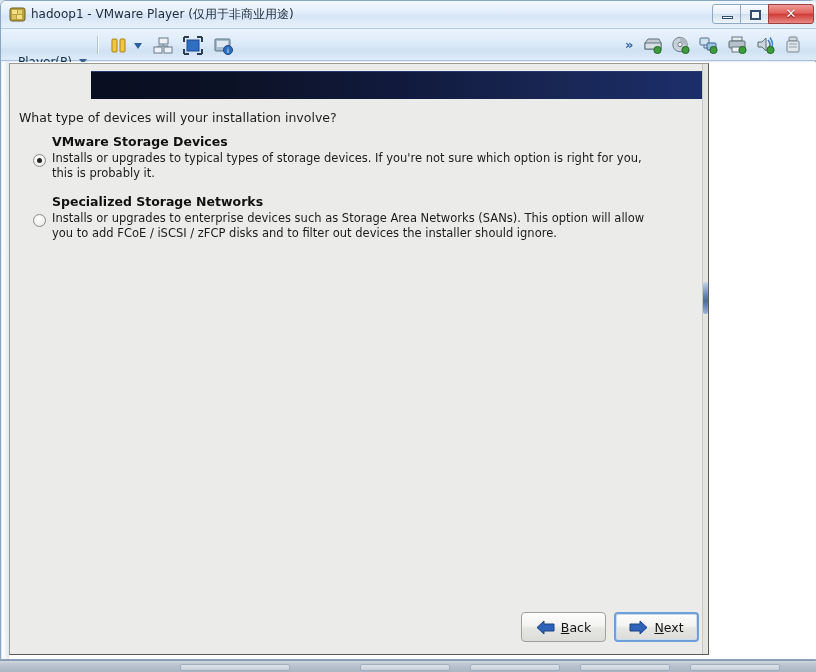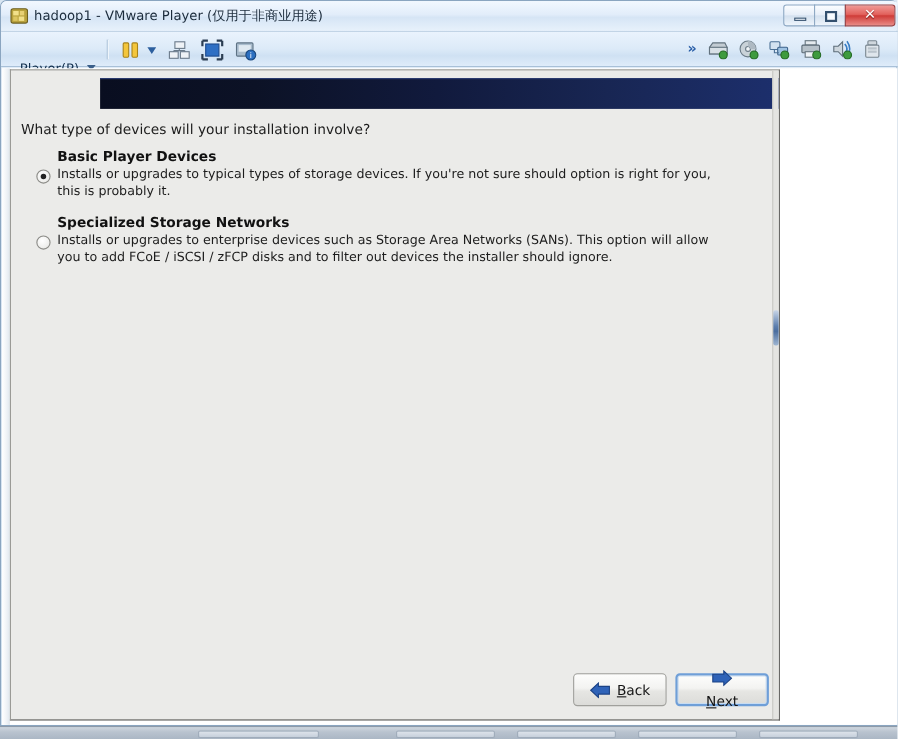--- a/index.html
+++ b/index.html
@@ -257,21 +257,20 @@
     background: linear-gradient(180deg,#fdfdfc 0%, #f3f3f1 45%, #e6e6e3 55%, #dcdcd9 100%);
     display: flex;
     align-items: center;
     justify-content: center;
     gap: 6px;
     cursor: default;
   }
   .gbtn.focused {
     border: 2px solid #6f9fd8;
     box-shadow: 0 0 0 1px #c7dcf2 inset;
-    flex-direction: column;
   }
   .gbtn-label {
     font-size: 12.5px;
     color: #141414;
   }
   .gbtn-label u { text-decoration: underline; }
 
   .arrow-svg { display:block; }
 
   
@@ -458,22 +457,22 @@
       <div class="left-sliver"></div>
 
       <div class="guest">
 
         <div class="banner"></div>
 
         <div class="question">What type of devices will your installation involve?</div>
 
         <div class="option opt1">
           <span class="radio checked"></span>
-          <div class="opt-title">Basic Player Devices</div>
-          <div class="opt-desc">Installs or upgrades to typical types of storage devices.  If you're not sure should option is right for you, this is probably it.</div>
+          <div class="opt-title">VMware Storage Devices</div>
+          <div class="opt-desc">Installs or upgrades to typical types of storage devices.  If you're not sure which option is right for you, this is probably it.</div>
         </div>
 
         <div class="option opt2">
           <span class="radio"></span>
           <div class="opt-title">Specialized Storage Networks</div>
           <div class="opt-desc">Installs or upgrades to enterprise devices such as Storage Area Networks (SANs). This option will allow you to add FCoE / iSCSI / zFCP disks and to filter out devices the installer should ignore.</div>
         </div>
 
         <div class="btn-row">
           <div class="gbtn">

